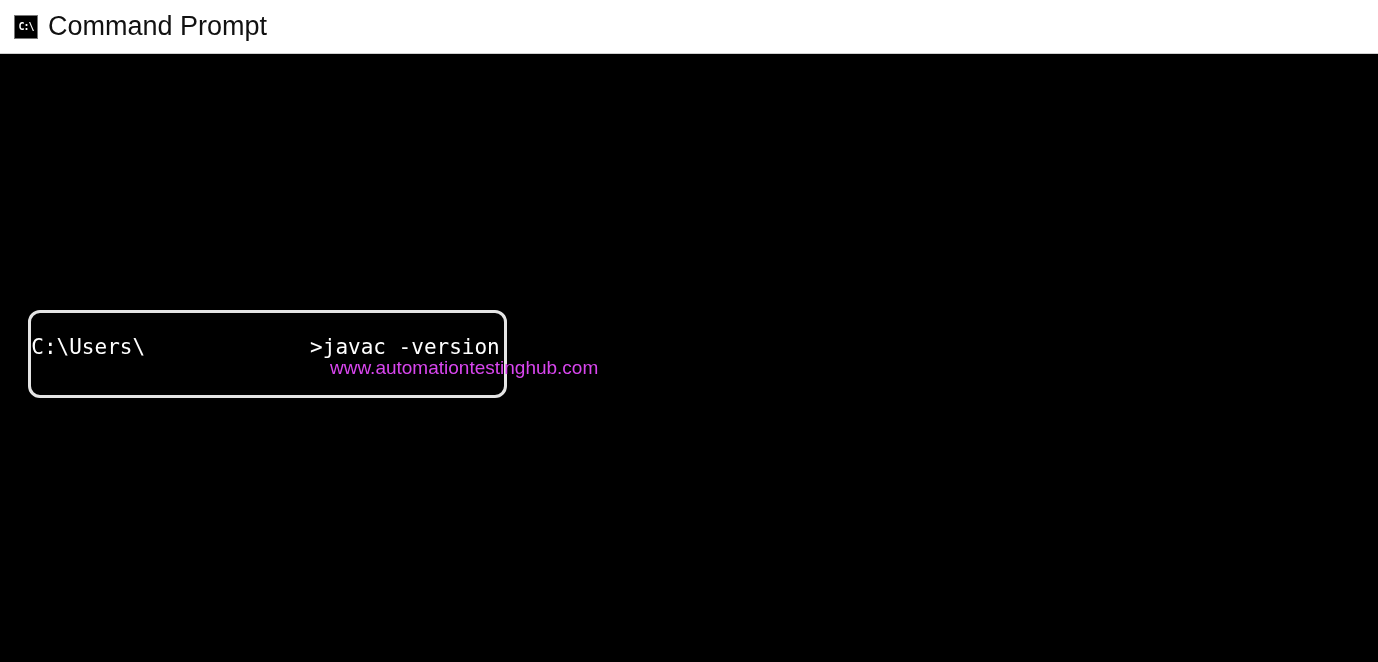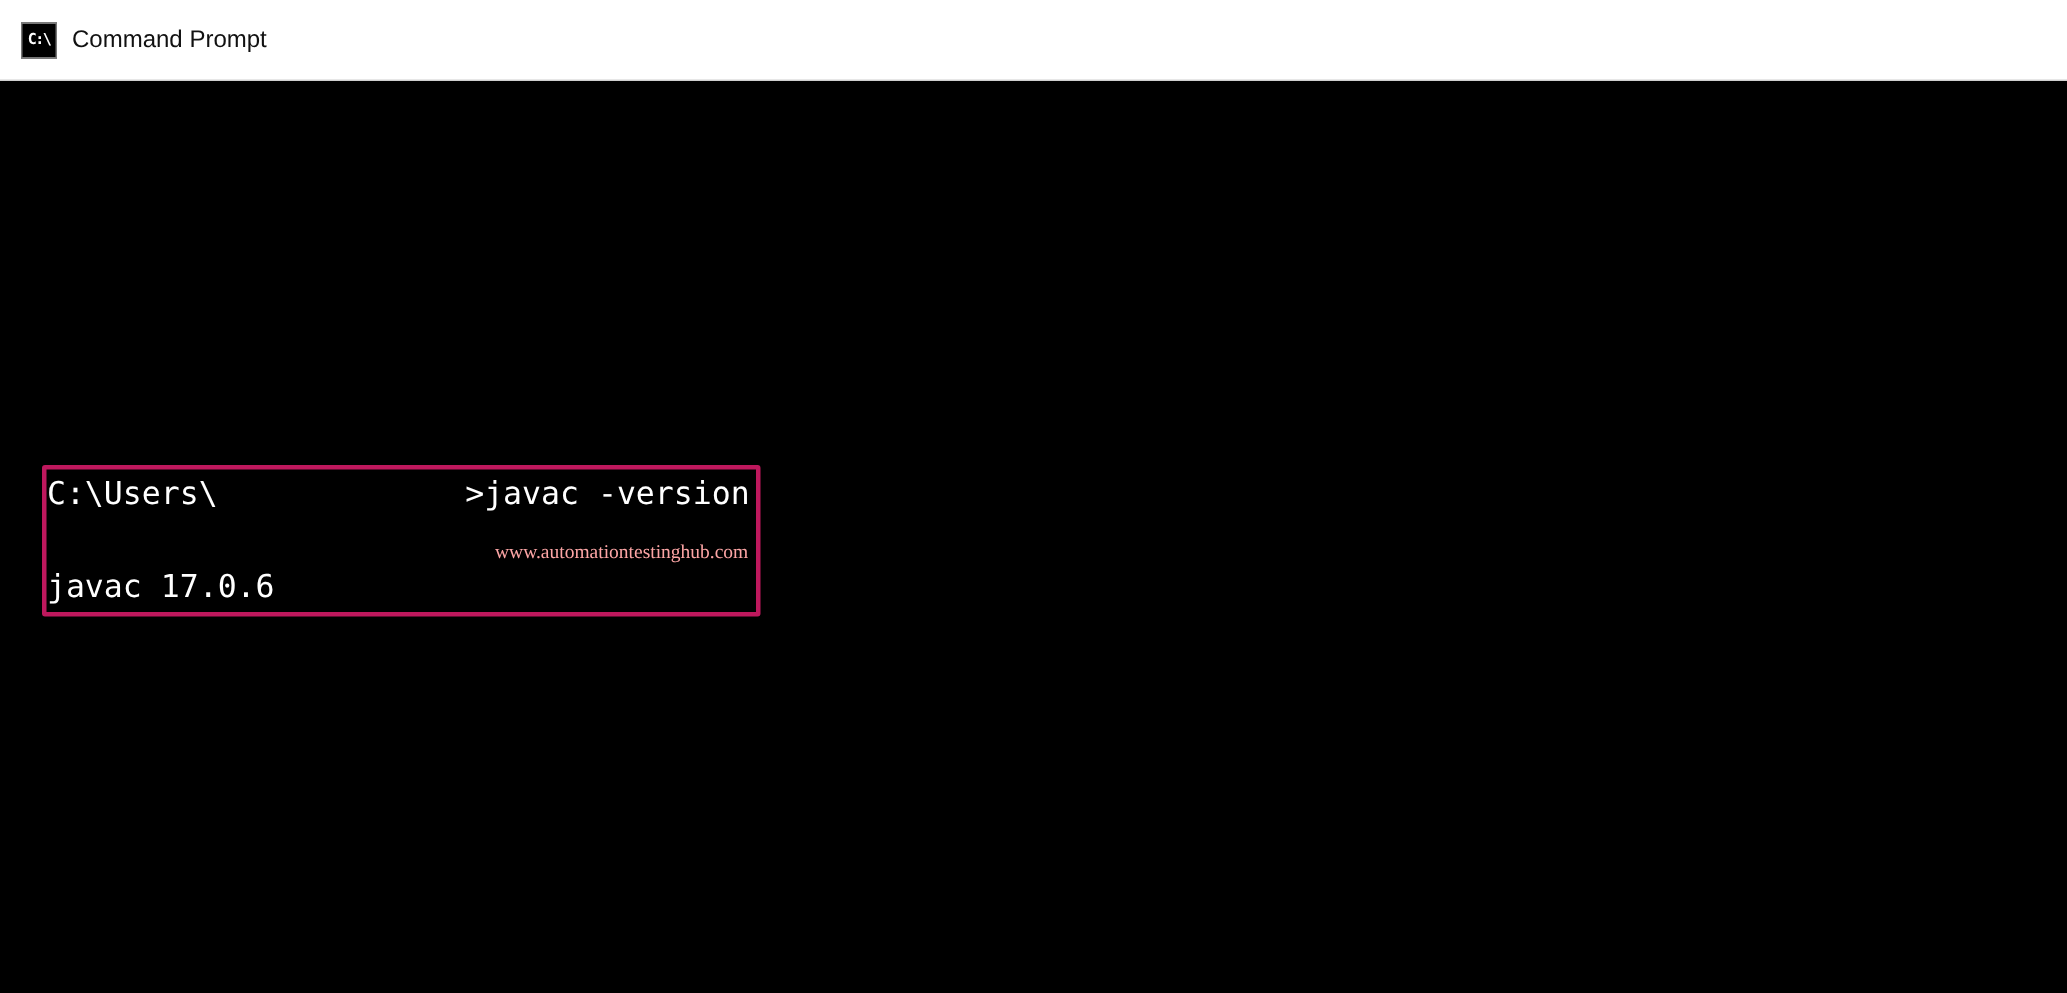--- a/index.html
+++ b/index.html
@@ -28,61 +28,61 @@
       justify-content: center;
       font-family: monospace;
       font-size: 10px;
       color: #fff;
       background: #000;
       border: 1px solid #777;
       letter-spacing: -1px;
       font-weight: bold;
     }
     .title-text {
-      font-size: 16px;
+      font-size: 27px;
       color: #111;
     }
     
     .terminal {
       position: relative;
       background: #000000;
       color: #ffffff;
       font-family: Consolas, "Lucida Console", monospace;
       font-size: 21px;
       line-height: 31px;
       height: calc(100% - 54px);
       padding: 8px 0 0 6px;
       white-space: pre;
     }
     .line { display: block; }
     .blank { height: 31px; }
     
     .hlbox {
-      border: 3px solid #be185d;
-      border-radius: 2px;
-      padding: 1px 4px 1px 0;
+      border: 3px solid #e5e5e5;
+      border-radius: 12px;
+      padding: 19px 4px 1px 0;
       display: inline-block;
       white-space: pre;
       margin-left: -3px;
     }
     
     .redact {
       display: inline-block;
       vertical-align: middle;
       width: 165px;
       height: 22px;
       position: relative;
       overflow: hidden;
     }
     .redact svg { position: absolute; inset: 0; }
     
     .watermark {
-      color: #fca5a5;
-      font-family: Liberation Serif, serif;
-      font-size: 13px;
+      color: #d946ef;
+      font-family: Liberation Sans, sans-serif;
+      font-size: 19px;
       position: absolute;
       left: 330px;
       top: 298px;
       white-space: nowrap;
     }
   </style>
 </head>
 <body>
 
 <div class="titlebar">
@@ -92,21 +92,21 @@
 
 <div class="terminal">
 
 
   <div class="blank"></div>
 
   
   <span class="hlbox"><span class="line"><span>C:\Users\</span><span class="redact"><svg viewBox="0 0 165 22" preserveAspectRatio="none">
             <path d="M0 14 Q10 4 25 13 Q40 22 55 11 Q70 0 90 13 Q110 24 130 10 Q145 2 165 12" fill="black" stroke="black" stroke-width="18" stroke-linecap="round"></path>
           </svg></span><span>&gt;</span><span>javac -version</span></span>
-<span class="line"><span>javac 17.0.6</span><span>           </span></span></span>
+</span>
 
   <div class="blank"></div>
 
   
   
 
   
 
   
   

